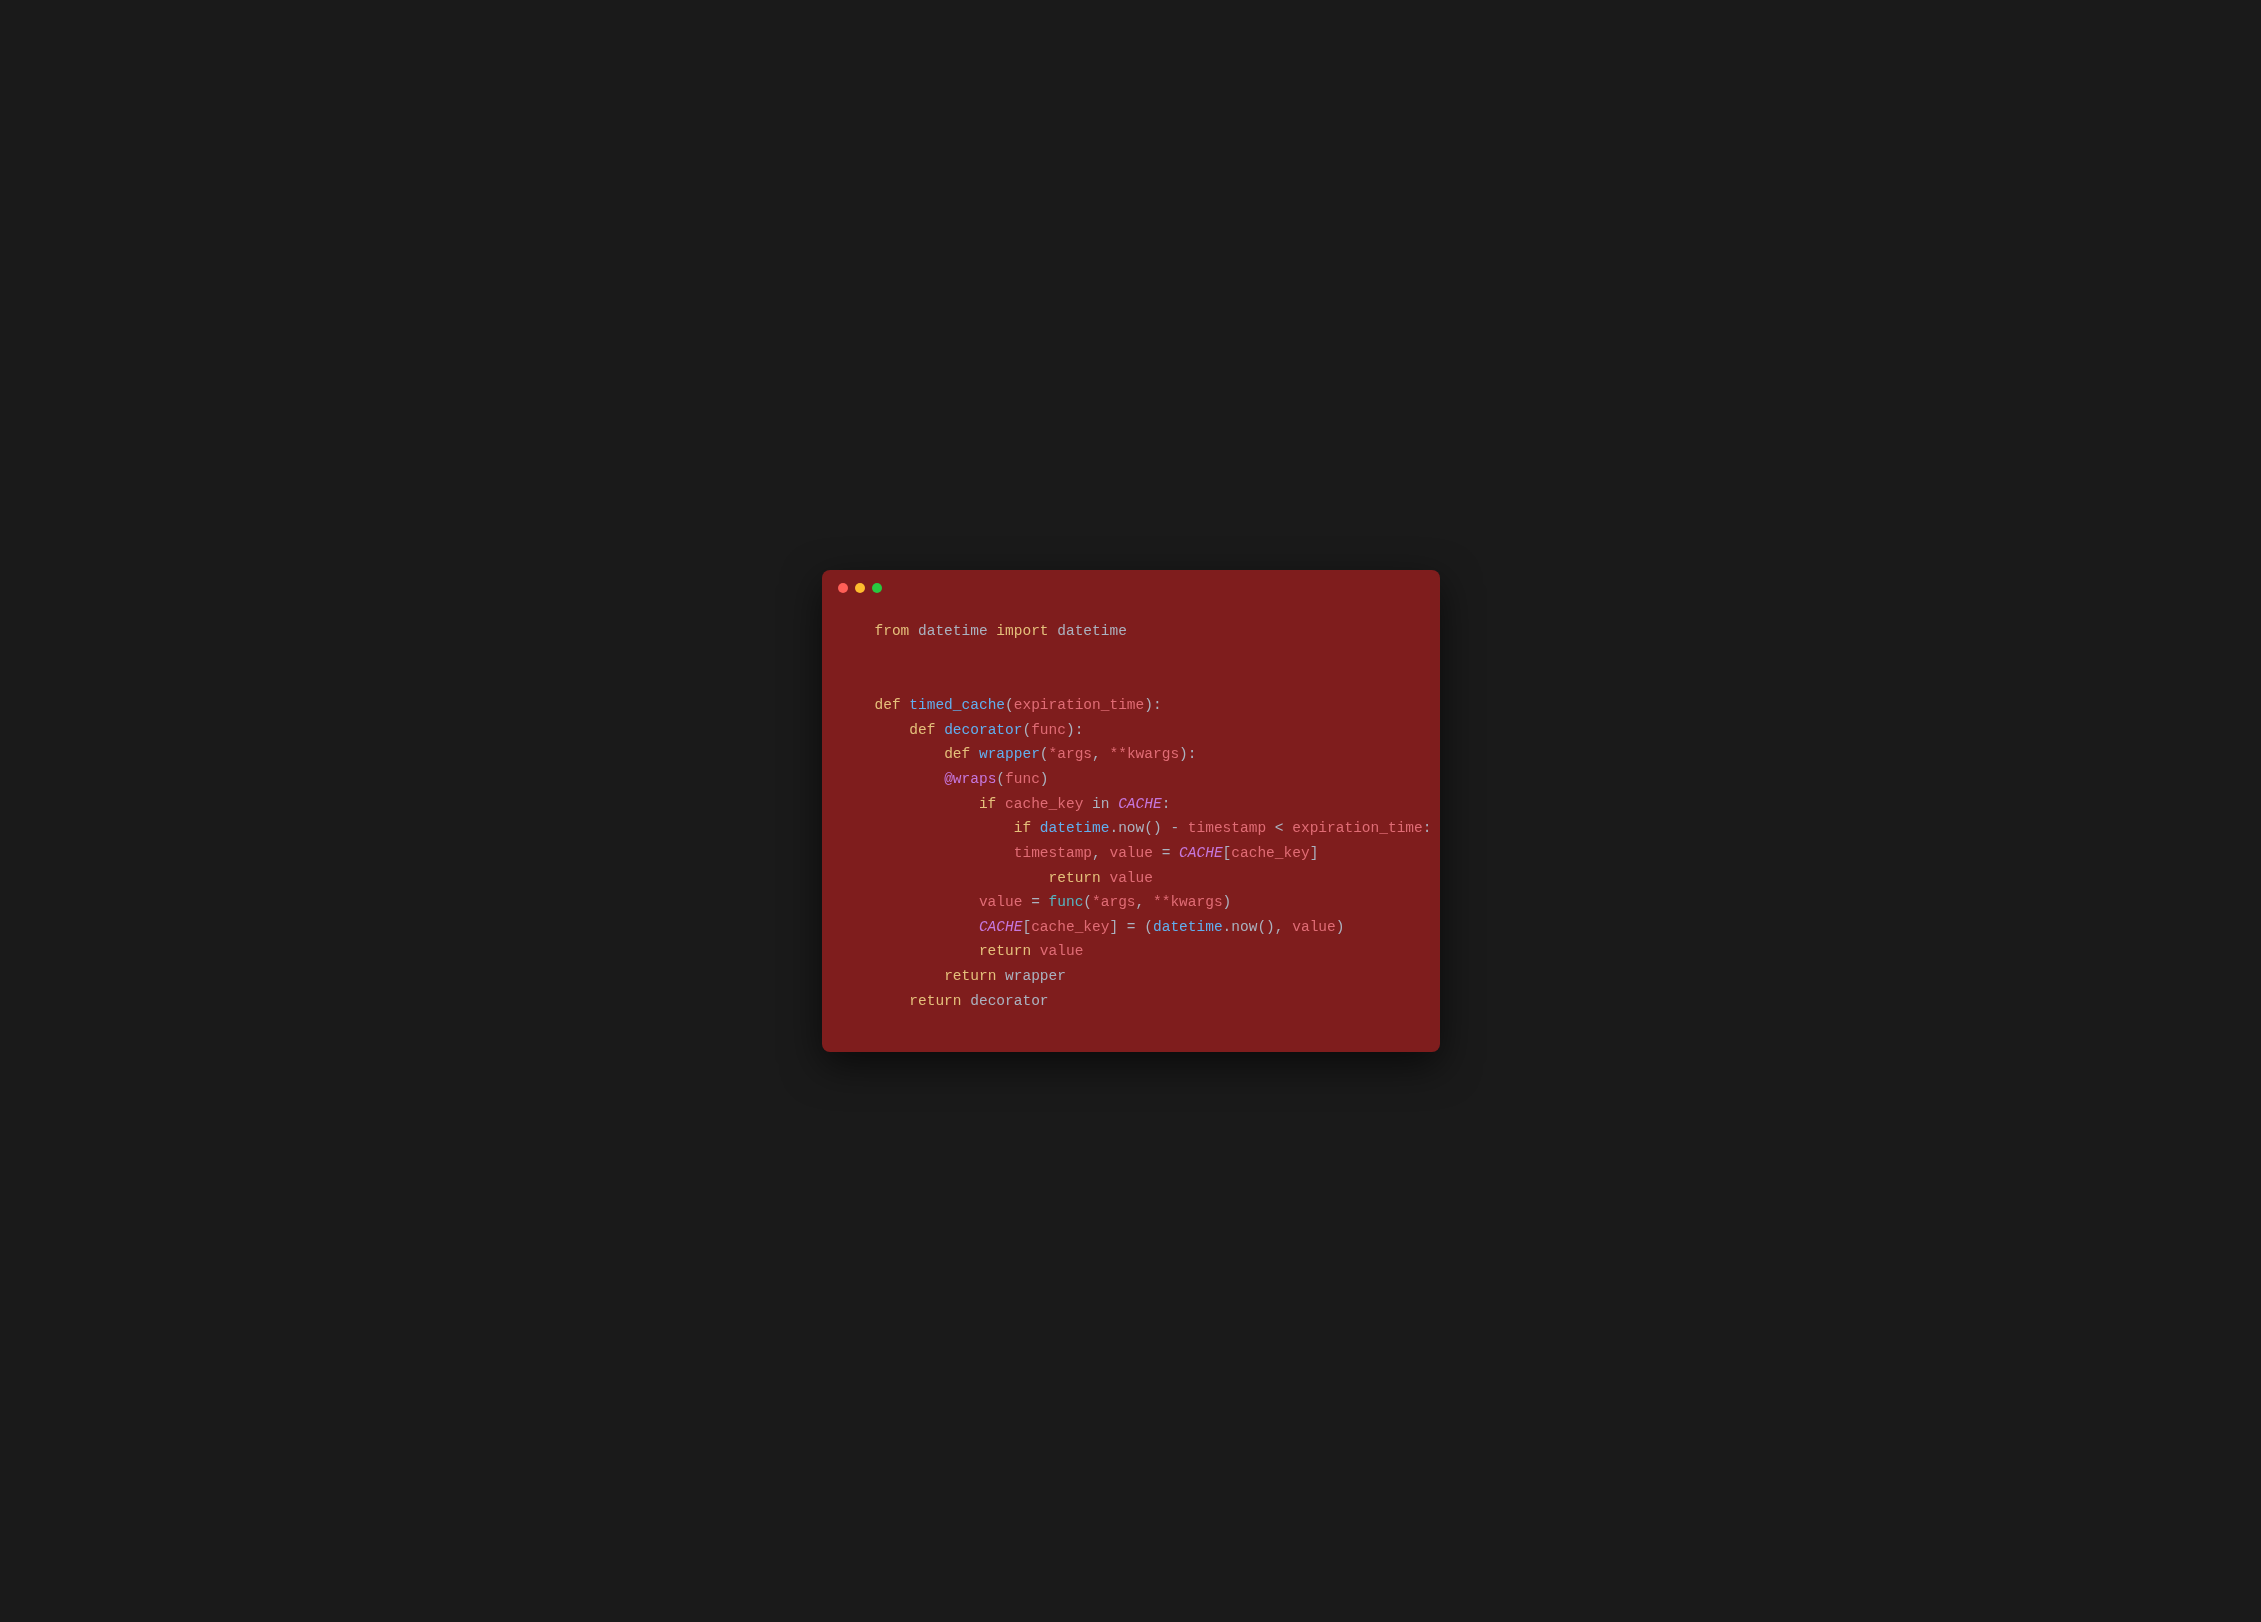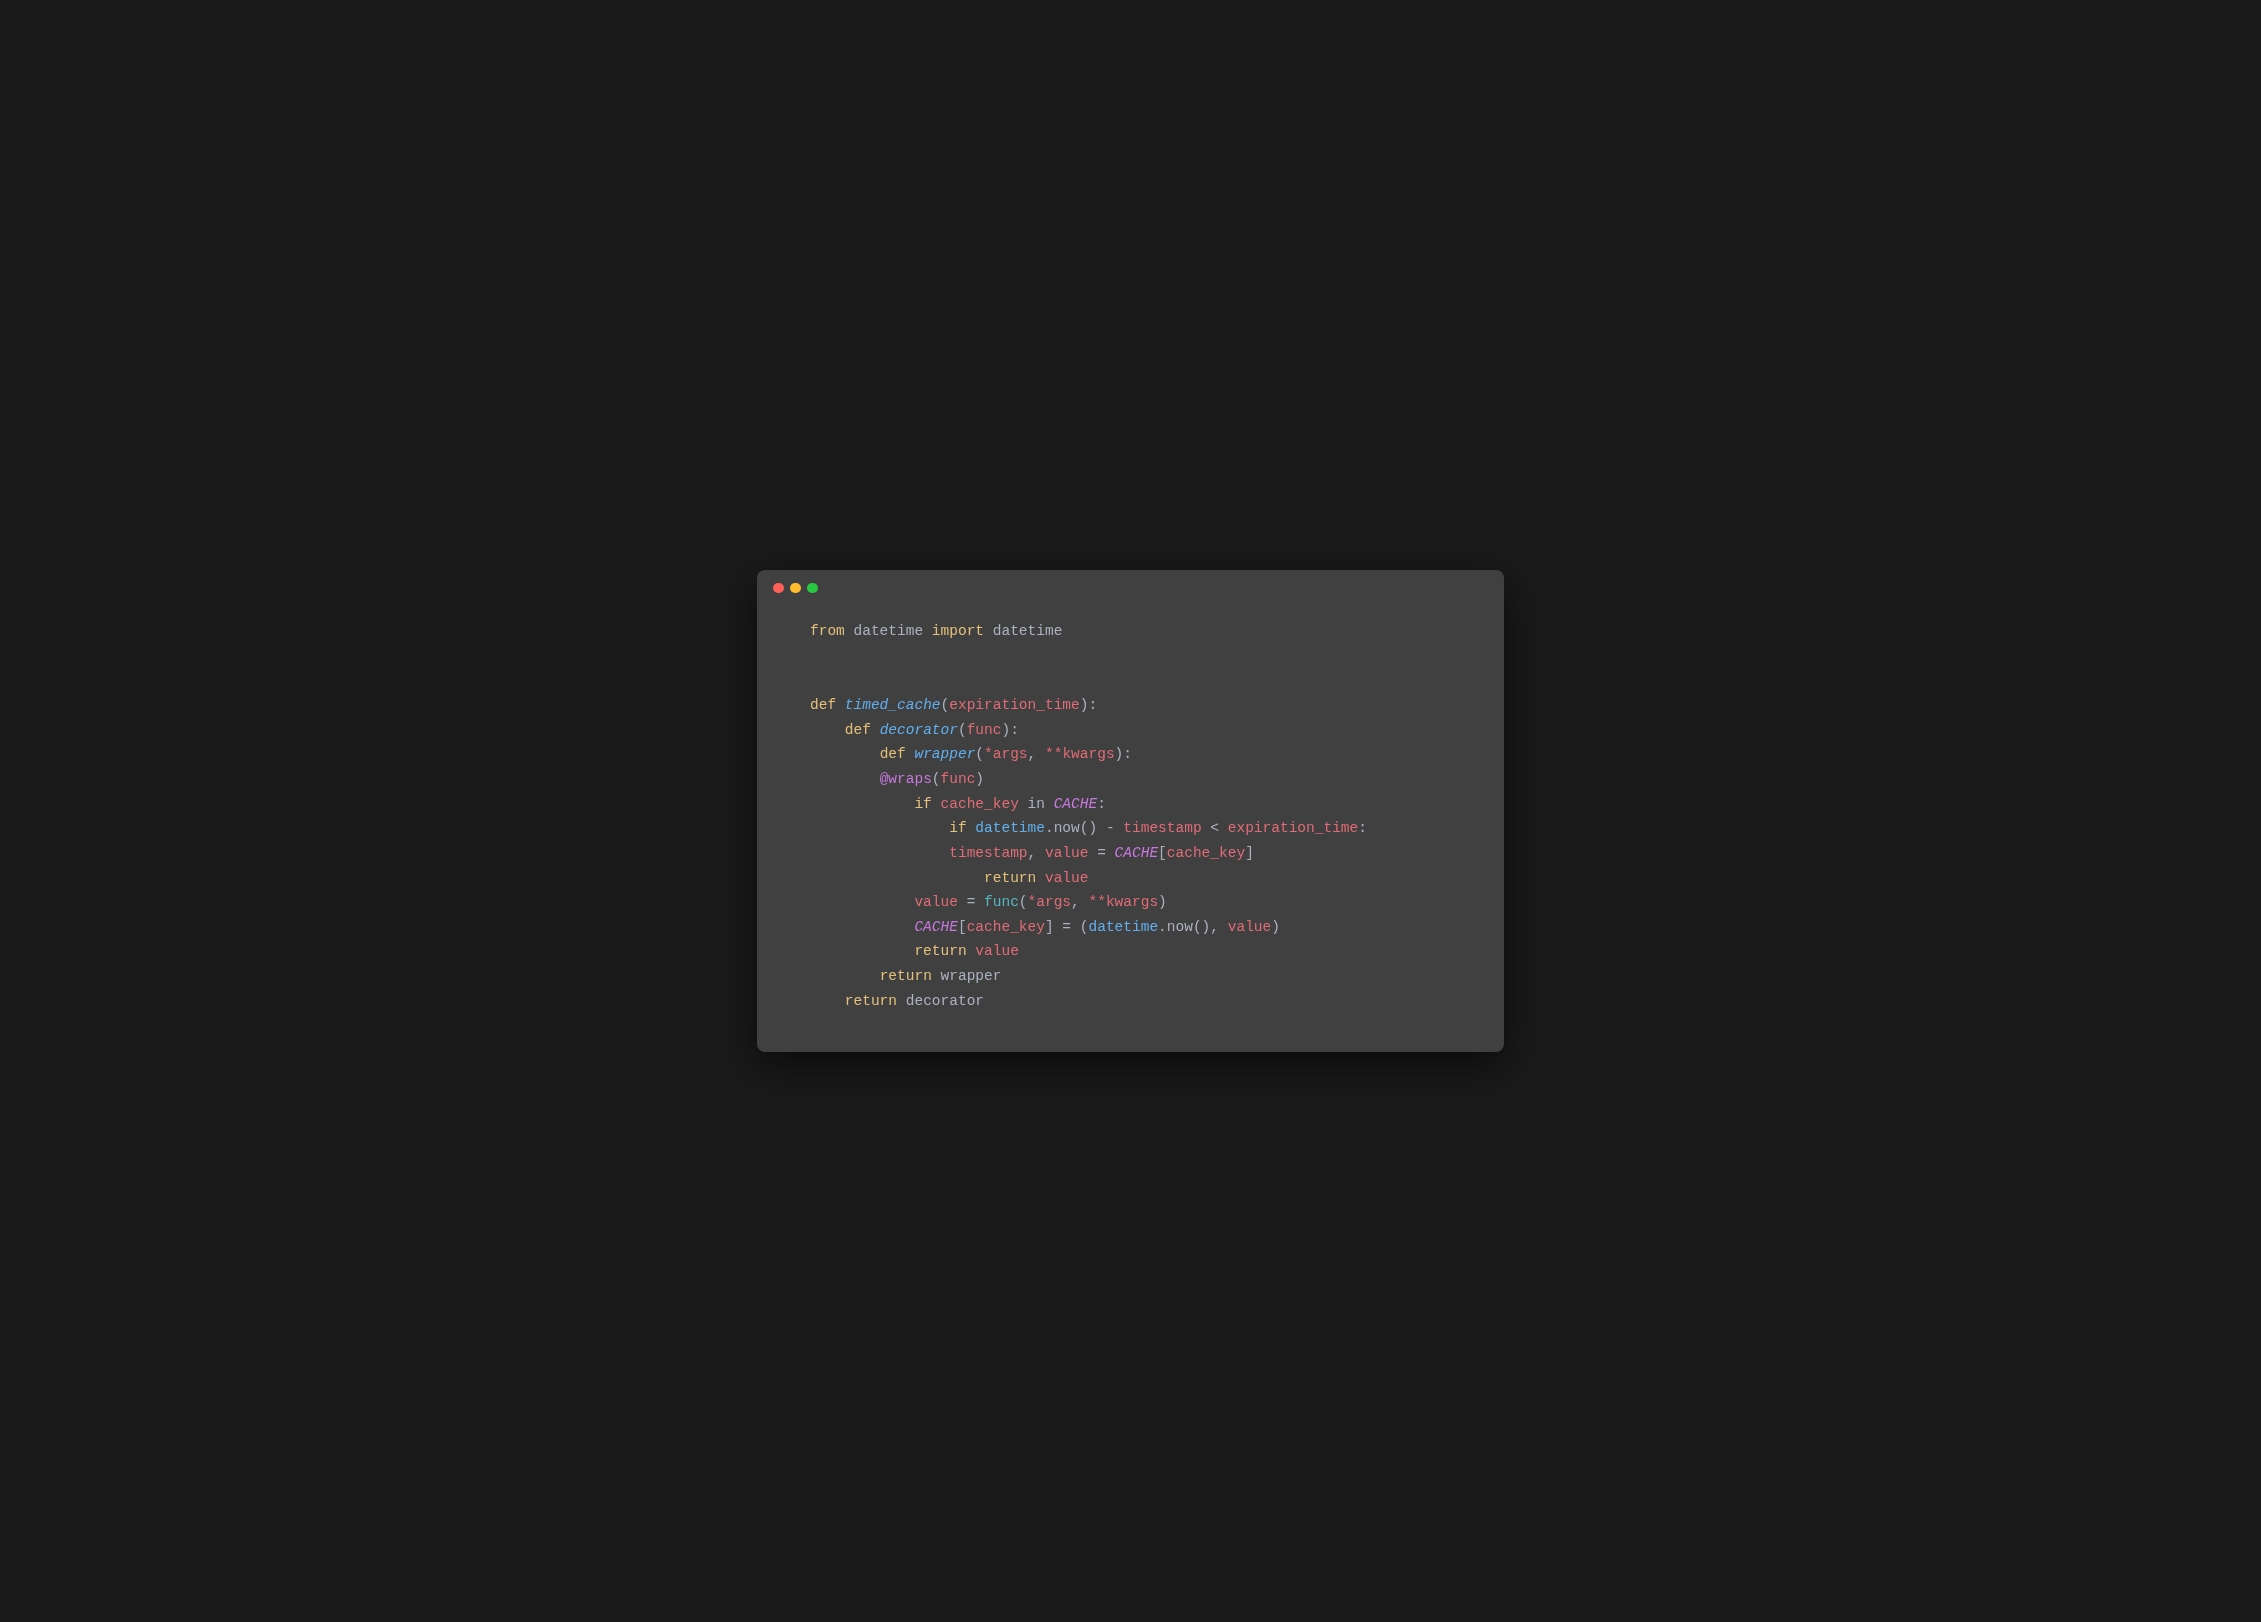--- a/index.html
+++ b/index.html
@@ -11,23 +11,23 @@
     body {
       background-color: #1a1a1a;
       display: flex;
       justify-content: center;
       align-items: center;
       min-height: 100vh;
       font-family: 'Courier New', Courier, monospace;
     }
 
     .window {
-      background-color: #404040;
+      background-color: #7f1d1d;
       border-radius: 8px;
-      width: 747px;
+      width: 618px;
       padding: 0 0 39px 0;
       box-shadow: 0 13px 39px rgba(0,0,0,0.6);
     }
 
     .title-bar {
       display: flex;
       align-items: center;
       padding: 13px 16px;
       gap: 6.6px;
     }
@@ -57,21 +57,21 @@
     }
 
     .line {
       white-space: pre;
       display: block;
     }
     .plain { color: #abb2bf; }
 
     
     .c-keyword { color: #e5c07b; }       
-    .c-funcname { color: #61afef; font-style: italic; }      
+    .c-funcname { color: #61afef; }      
     .c-param { color: #e06c75; }         
     .c-decorator { color: #c678dd; }     
     .c-builtin { color: #56b6c2; }
     .c-var { color: #e06c75; }
     .c-cache { color: #c678dd; font-style: italic; }
     .c-datetime { color: #61afef; }
   </style>
 </head>
 <body>
 

